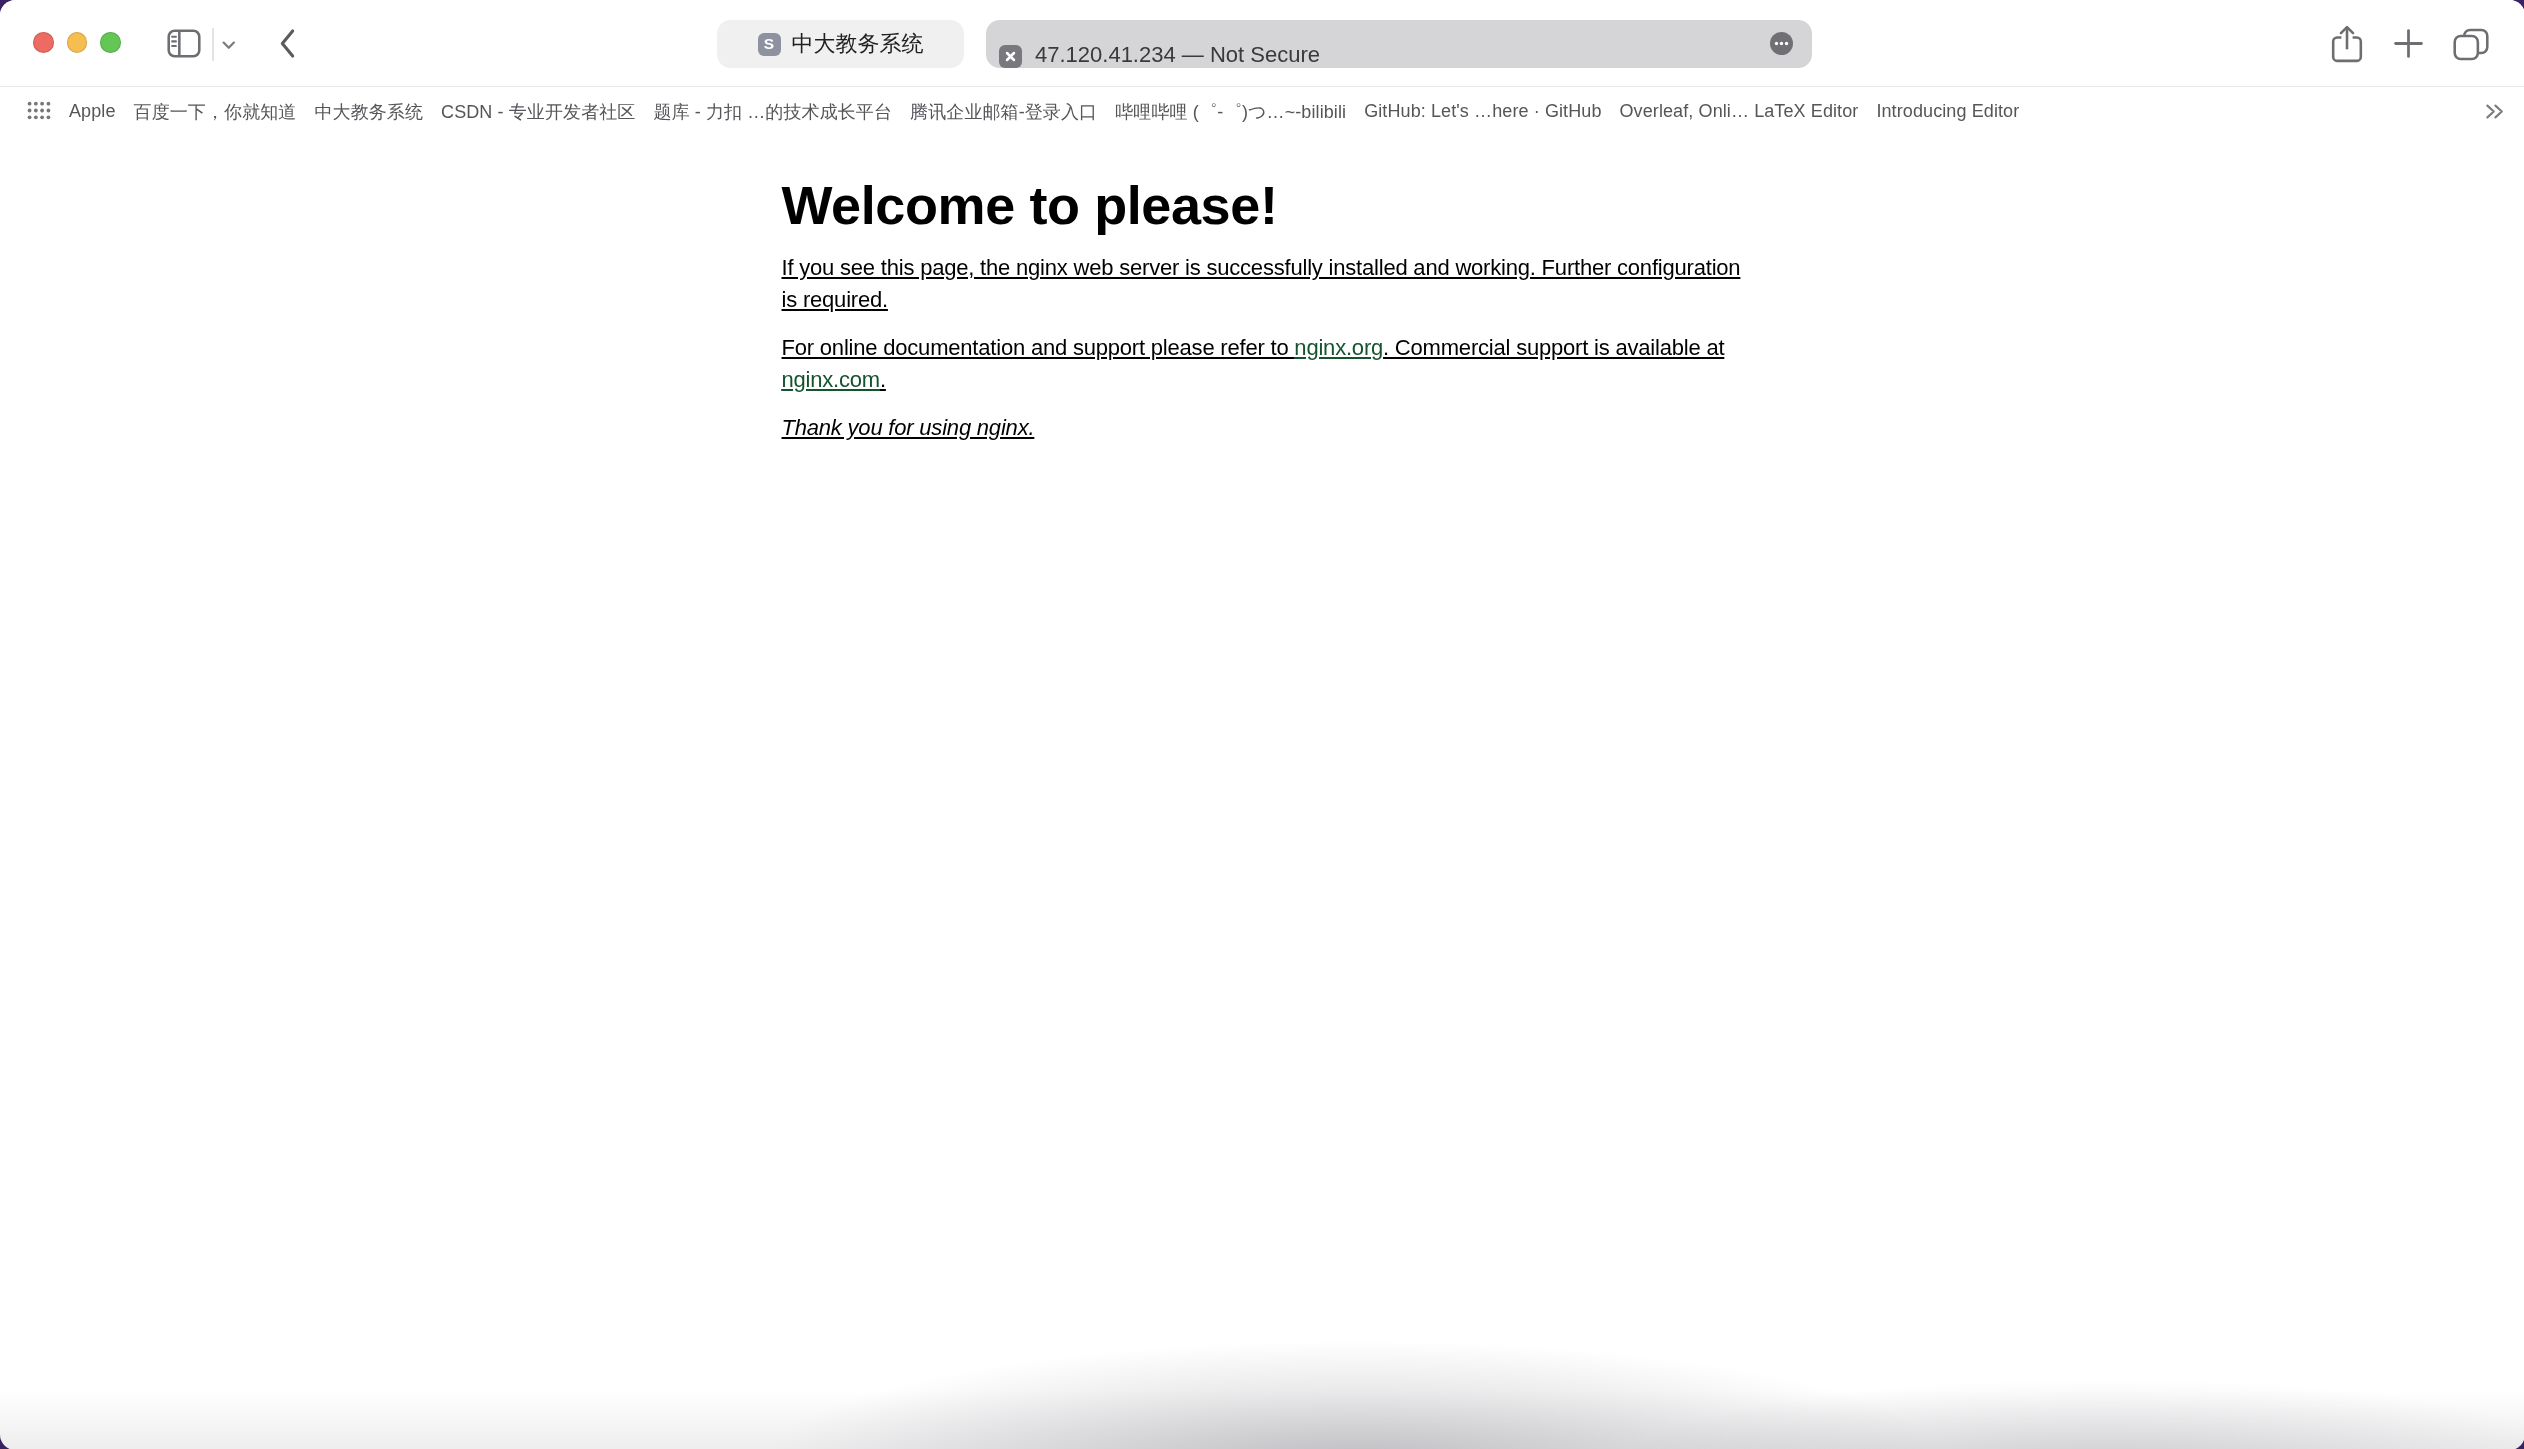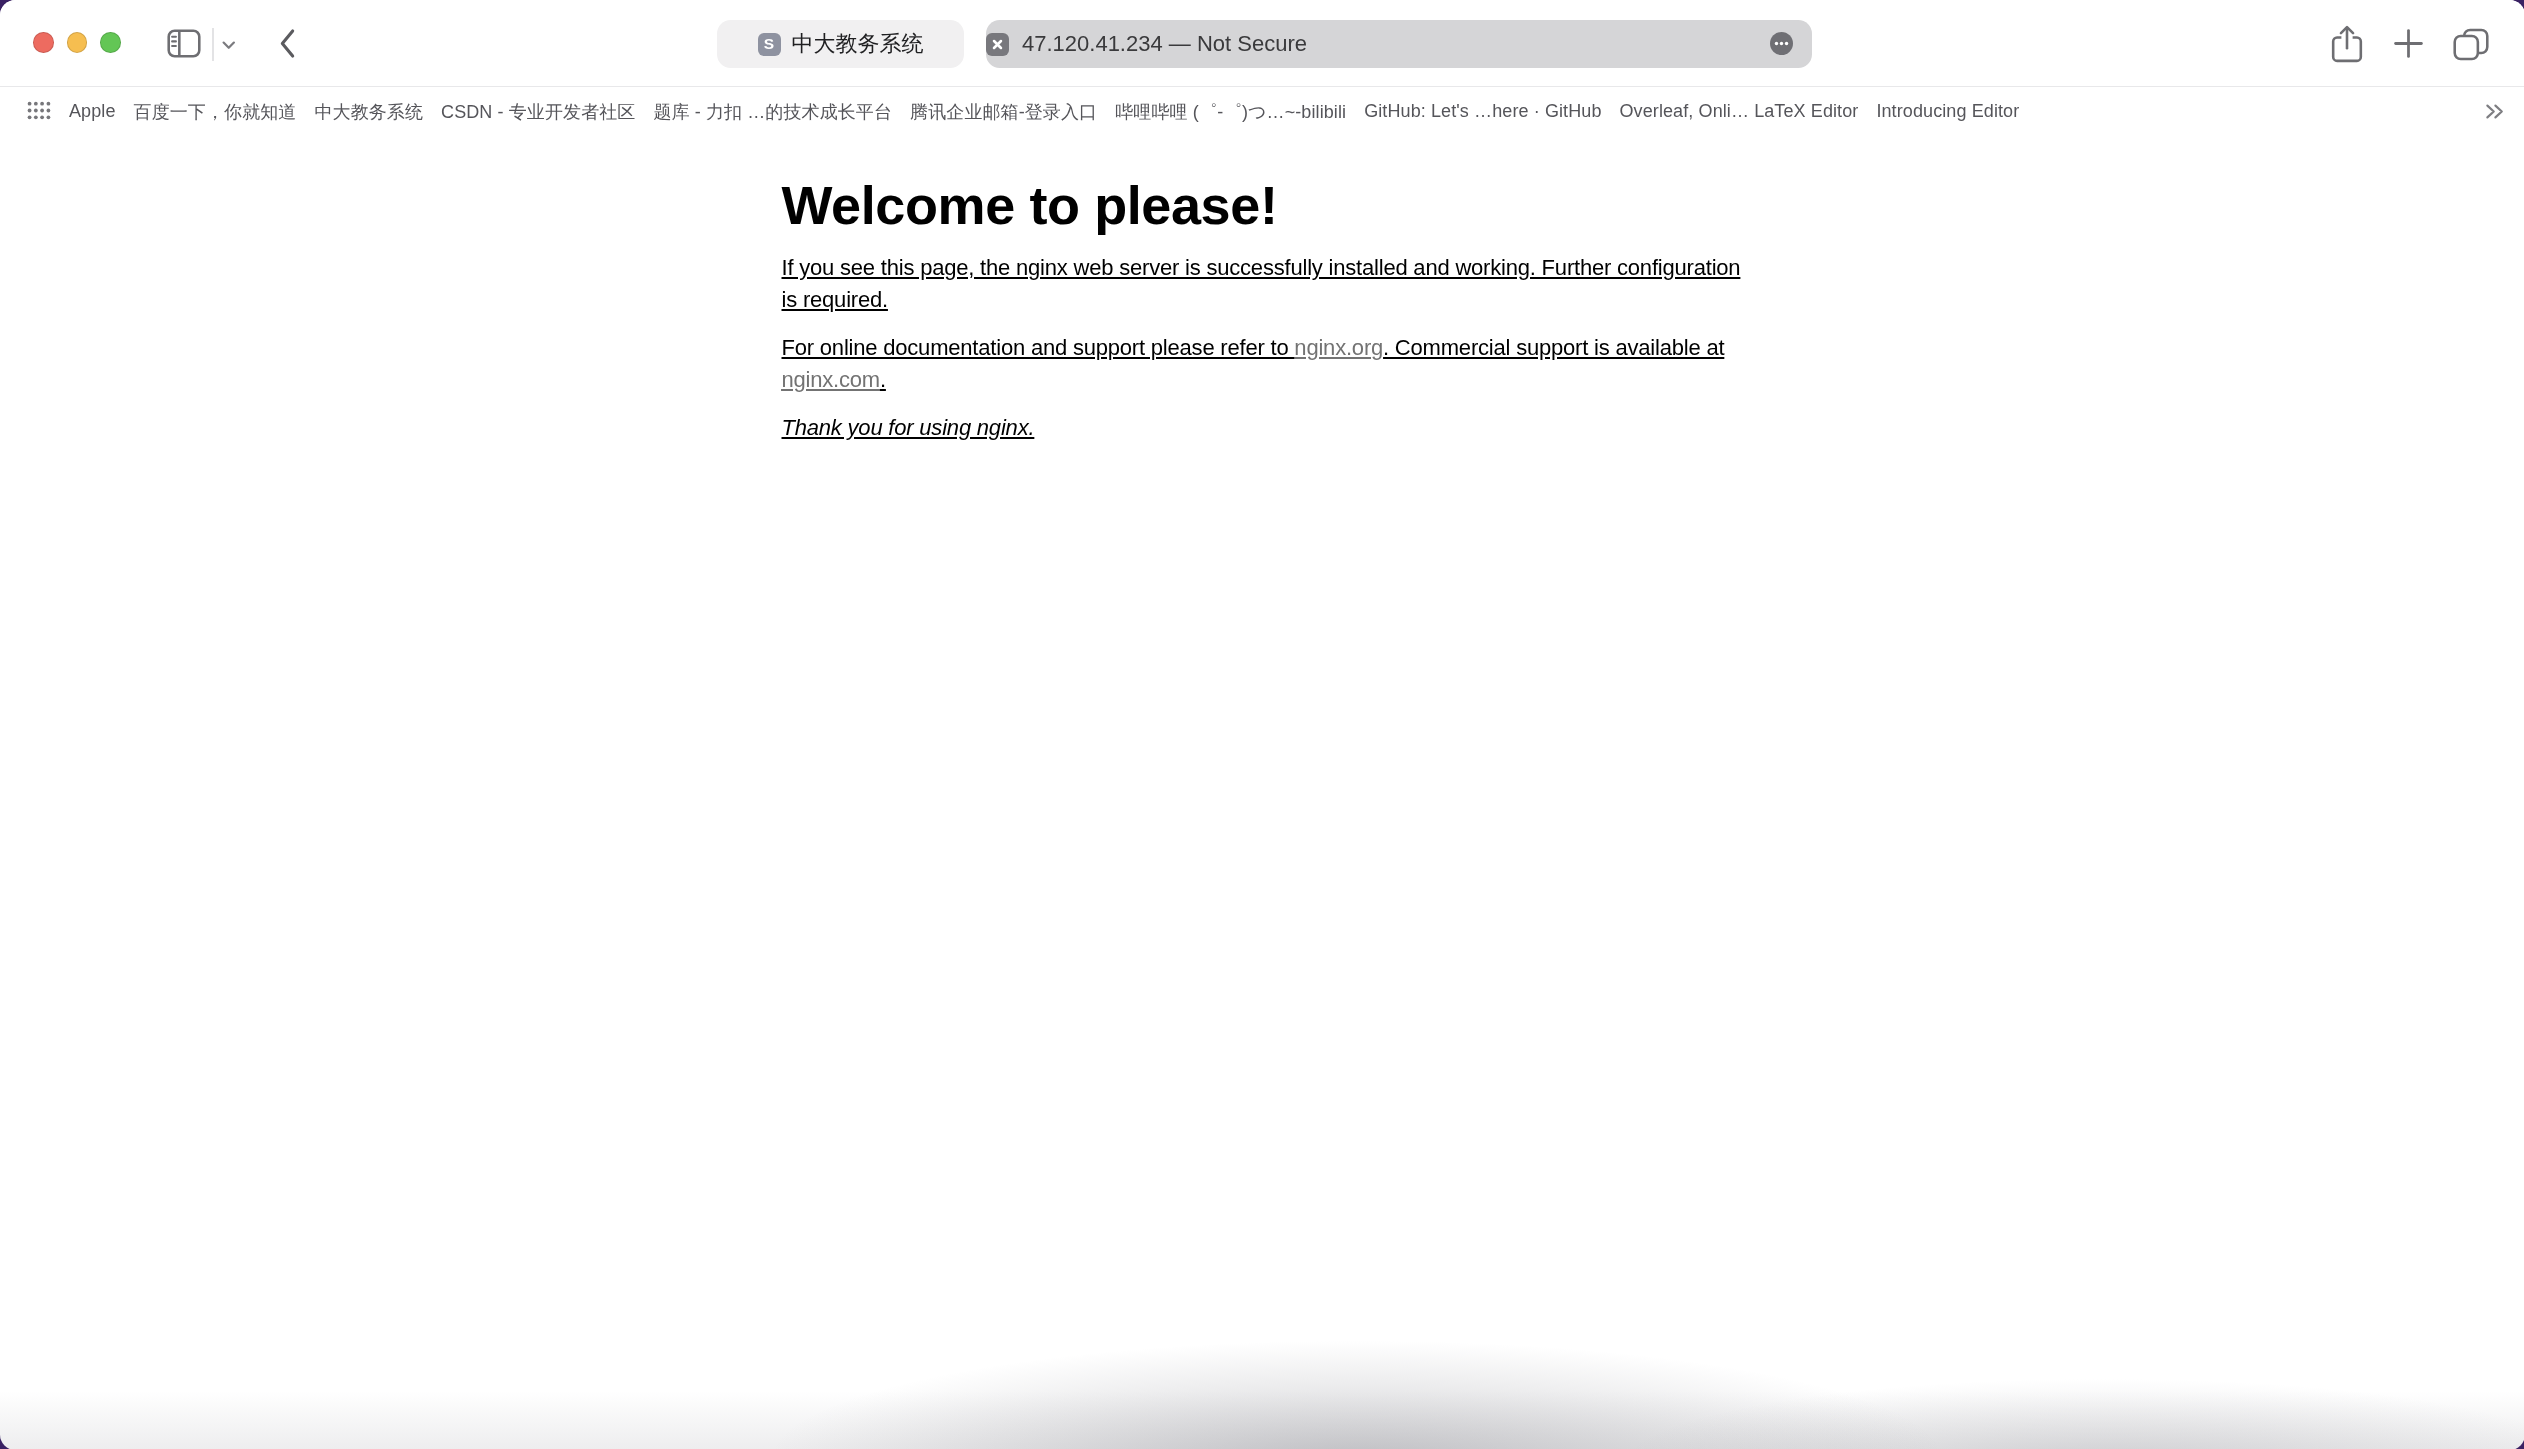--- a/index.html
+++ b/index.html
@@ -51,21 +51,22 @@
     background:#8E92A0; color:#ffffff;
     font-size:15.5px; font-weight:bold;
     display:flex; align-items:center; justify-content:center;
   }
   .pinned-tab-label { font-size:22px; color:#1F1F21; }
 
   .address-tab {
     position:absolute; left:986px; top:20px;
     width:826px; height:48px; border-radius:13.7px;
     background:#D5D5D7;
-    display:flex; align-items:center;
+    display:flex; align-items:flex-end;
+    padding-left:13px;
   }
   .x-badge {
     width:23px; height:23px; border-radius:6px;
     background:#78787D;
     display:flex; align-items:center; justify-content:center;
     flex:0 0 auto;
   }
   .url-text { margin-left:13px; font-size:22px; color:#3A3A3C; white-space:nowrap; }
   .more-btn { position:absolute; right:19px; top:12px; }
 
@@ -86,21 +87,21 @@
   .page-content { width:962px; margin:0 auto; color:#000; }
   .page-content h1 {
     font-size:54px; font-weight:bold; letter-spacing:-0.4px;
     margin:38px 0 12px 0;
   }
   .page-content p {
     font-size:22px; line-height:32px; letter-spacing:-0.2px;
     margin:16px 0;
     text-decoration:underline;
   }
-  .page-content a { color:#737373; text-decoration:underline; }
+  .page-content a { color:#14532d; text-decoration:underline; }
   .thanks { font-style:italic; }
 
   
   .bottom-shadow {
     position:absolute; left:0; right:0; bottom:0; height:155px;
     pointer-events:none;
     background:
       radial-gradient(ellipse 816px 163px at 1357px 105%, rgba(90,90,100,0.30), rgba(90,90,100,0) 72%),
       radial-gradient(ellipse 687px 120px at 2104px 108%, rgba(90,90,100,0.20), rgba(90,90,100,0) 70%),
       linear-gradient(to top, rgba(80,80,92,0.10), rgba(80,80,92,0) 38%);

